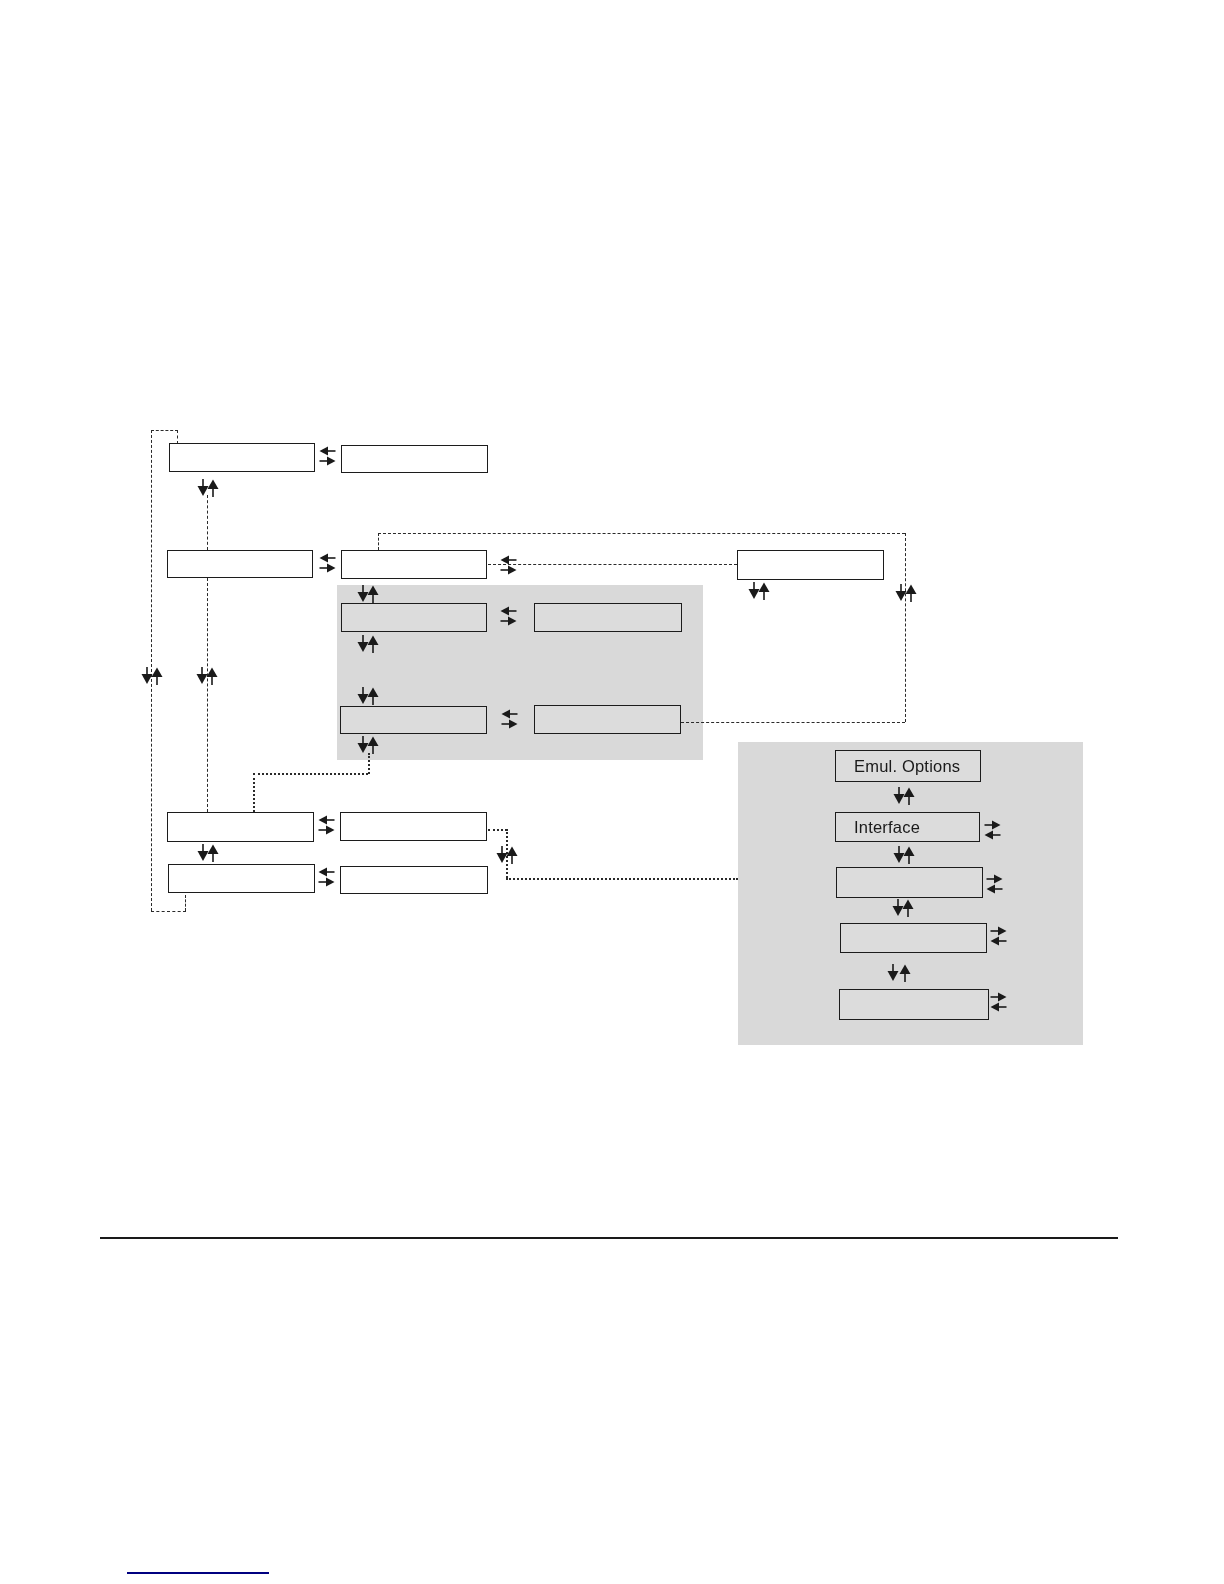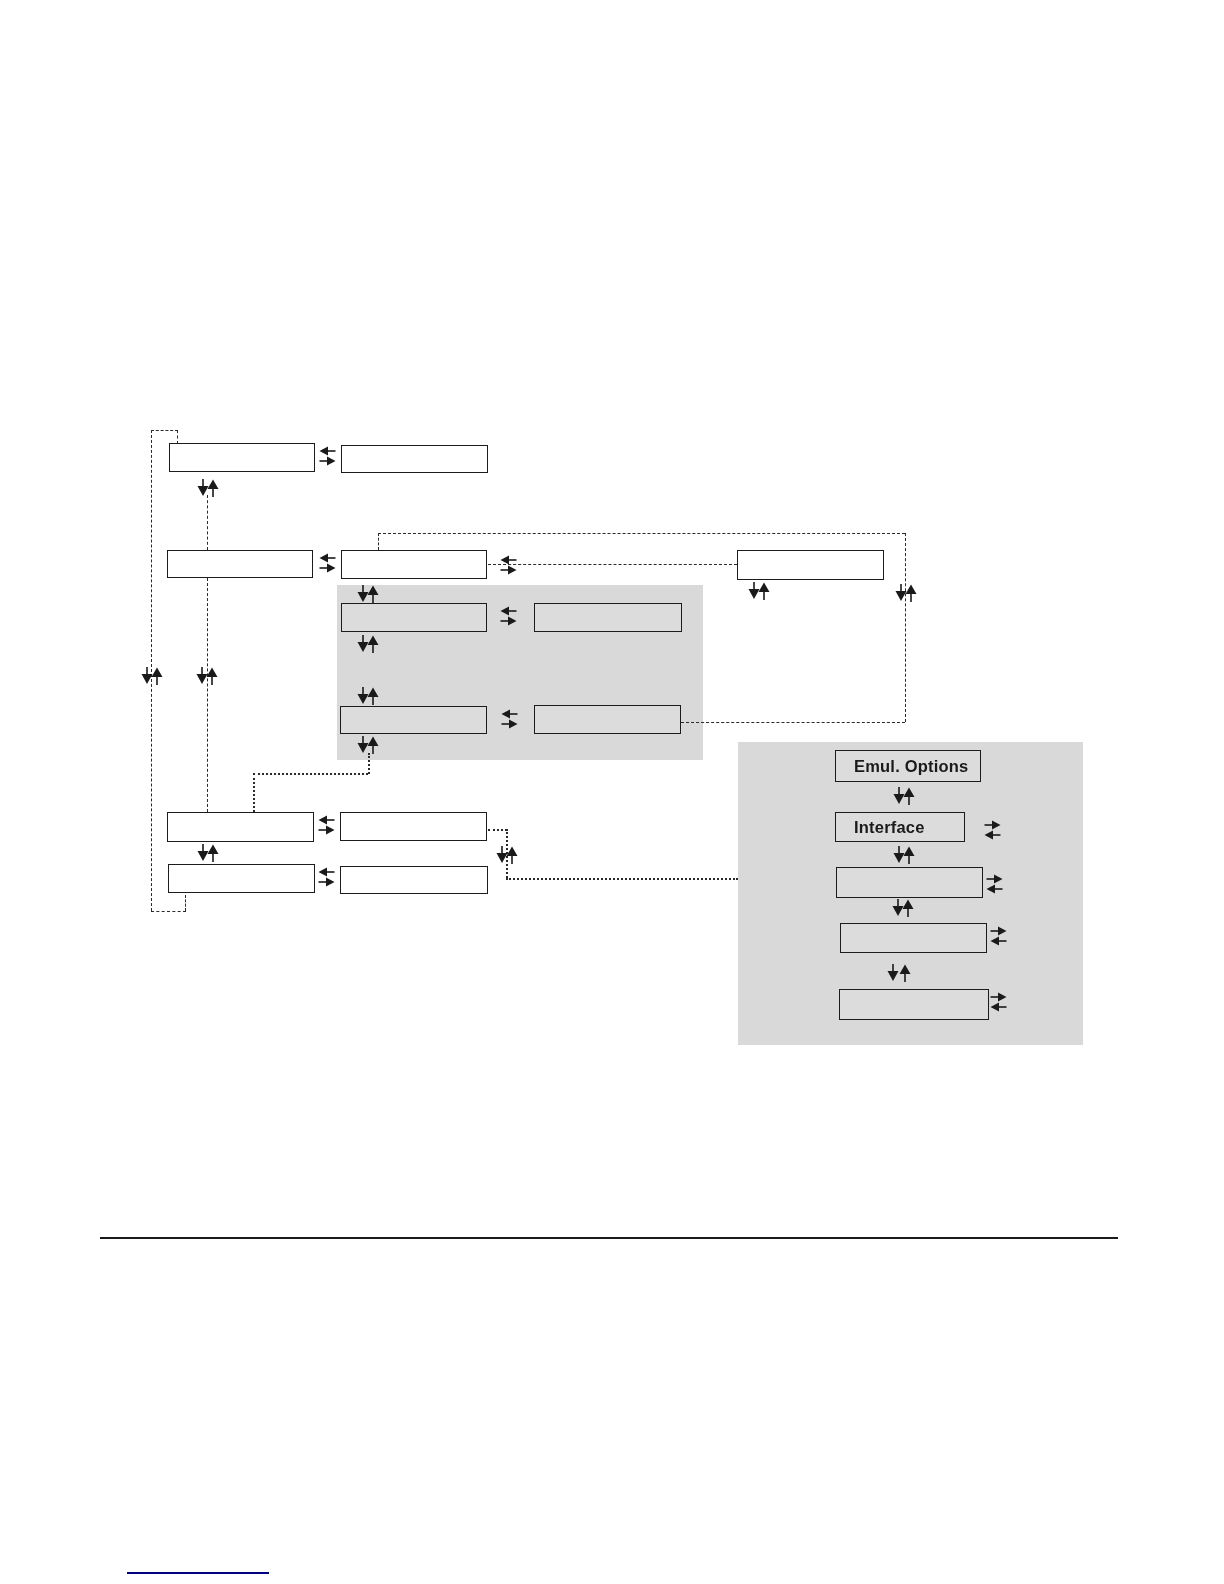--- a/index.html
+++ b/index.html
@@ -16,21 +16,20 @@
     position: absolute;
     box-sizing: border-box;
     border: 1.5px solid #1c1c1c;
     background: #ffffff;
     display: flex;
     align-items: center;
     padding-left: 18px;
     font-size: 16.5px;
     color: #1a1a1a;
     letter-spacing: 0.2px;
-    font-weight: bold;
   }
   .box.gray { background: #dcdcdc; }
   .hdash { position: absolute; height: 0; border-top: 1.5px dashed #2a2a2a; }
   .vdash { position: absolute; width: 0; border-left: 1.5px dashed #2a2a2a; }
   .hdot  { position: absolute; height: 0; border-top: 2px dotted #2a2a2a; }
   .vdot  { position: absolute; width: 0; border-left: 2px dotted #2a2a2a; }
   .icon  { position: absolute; line-height: 0; }
   .rule  { position: absolute; background: #1a1a1a; }
   .linkline { position: absolute; background: #000080; }
 </style>
@@ -77,21 +76,21 @@
   <div class="box gray" style="left:534px; top:603px; width:148px; height:29px;"></div>
   <div class="box gray" style="left:340px; top:706px; width:147px; height:28px;"></div>
   <div class="box gray" style="left:534px; top:705px; width:147px; height:29px;"></div>
 
   <div class="box" style="left:167px; top:812px; width:147px; height:30px;"></div>
   <div class="box" style="left:340px; top:812px; width:147px; height:29px;"></div>
   <div class="box" style="left:168px; top:864px; width:147px; height:29px;"></div>
   <div class="box" style="left:340px; top:866px; width:148px; height:28px;"></div>
 
   <div class="box gray" style="left:835px; top:750px; width:146px; height:32px;">Emul. Options</div>
-  <div class="box gray" style="left:835px; top:812px; width:130px; height:30px;text-align:right;">Interface</div>
+  <div class="box gray" style="left:835px; top:812px; width:145px; height:30px;text-align:right;">Interface</div>
   <div class="box gray" style="left:836px; top:867px; width:147px; height:31px;"></div>
   <div class="box gray" style="left:840px; top:923px; width:147px; height:30px;"></div>
   <div class="box gray" style="left:839px; top:989px; width:150px; height:31px;"></div>
 
   <div class="icon" style="left:197px; top:479px;">
     <svg width="22" height="18" viewBox="0 0 22 18">
         <line x1="6" y1="0" x2="6" y2="8" stroke="#1a1a1a" stroke-width="1.6"></line>
         <path d="M0.5 7 L11.5 7 L6 17 Z" fill="#1a1a1a"></path>
         <path d="M10.5 10 L21.5 10 L16 0.5 Z" fill="#1a1a1a"></path>
         <line x1="16" y1="10" x2="16" y2="18" stroke="#1a1a1a" stroke-width="1.6"></line>

